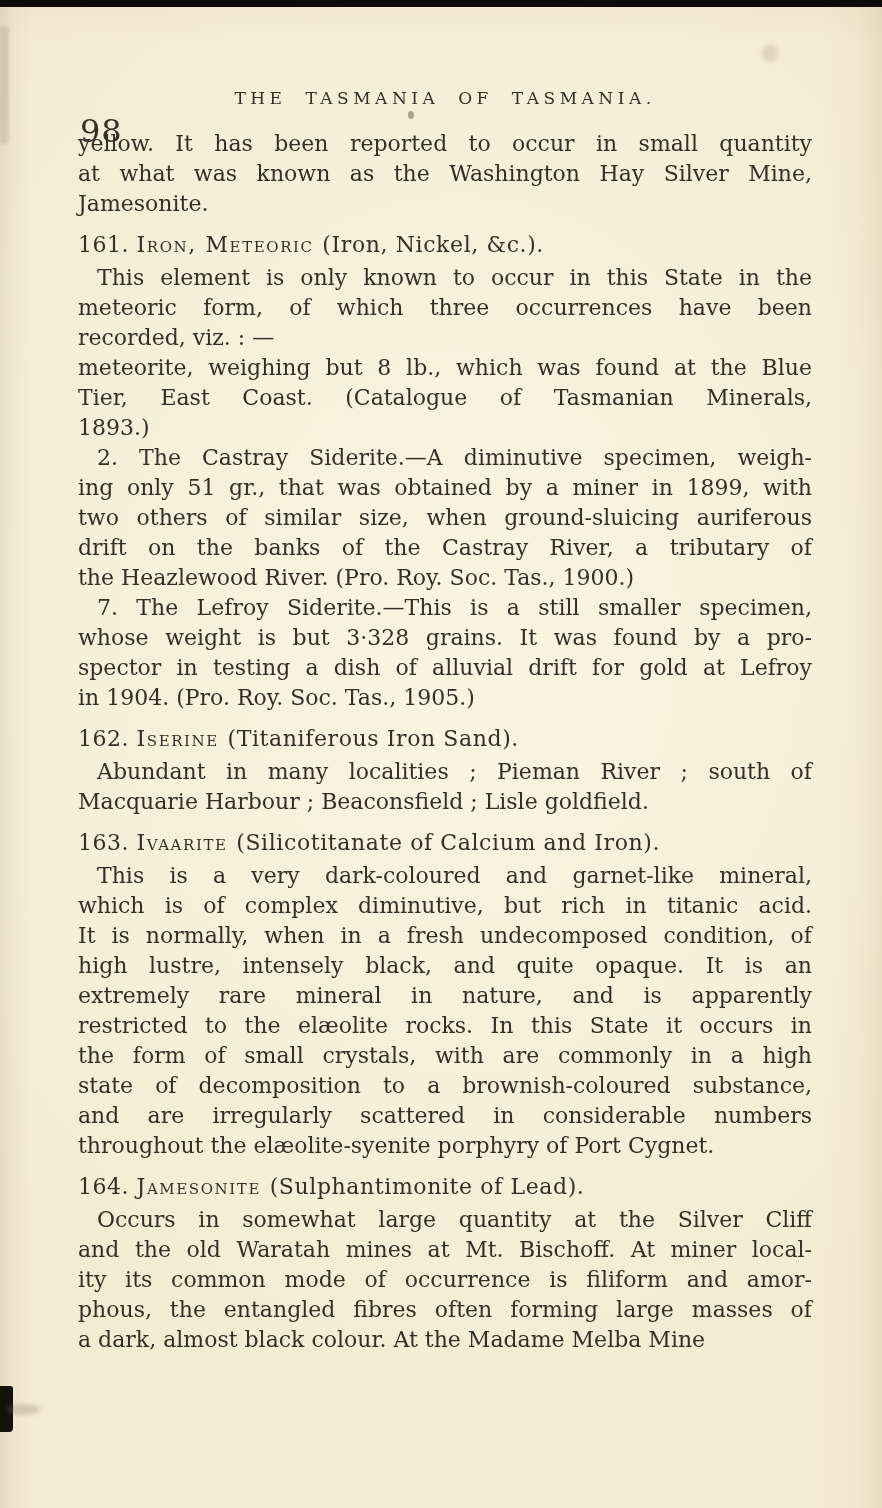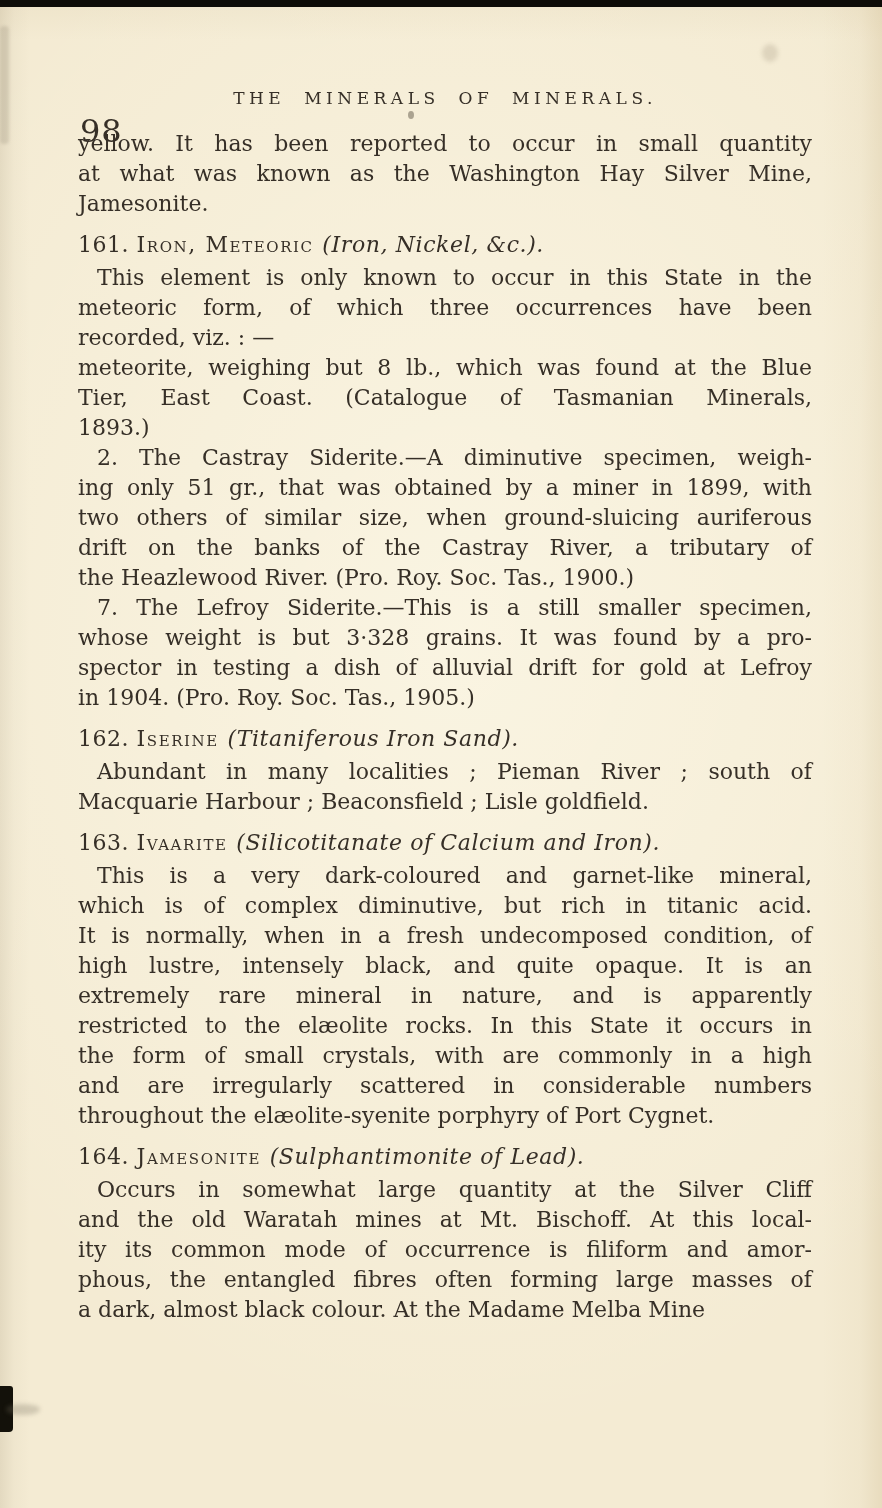--- a/index.html
+++ b/index.html
@@ -29,38 +29,38 @@
     position:absolute;left:0;top:4px;width:100%;text-align:center;
     font-size:17px;letter-spacing:4.5px;word-spacing:9px;
   }
 
   .content{position:absolute;top:129px;left:78px;width:734px;font-size:22px;line-height:30px;}
   .line{text-align:justify;text-align-last:justify;white-space:normal;}
   .line.last{text-align-last:left;}
   .line.indented{padding-left:19px;}
   .heading{margin-top:11px;margin-bottom:3px;font-size:22px;letter-spacing:0.3px;}
   .heading .sc{font-variant:small-caps;letter-spacing:1.6px;}
-  .heading .it{font-style:italic;letter-spacing:0.6px;}
+  .heading .it{letter-spacing:0.6px;}
   .heading .num{letter-spacing:0.5px;}
 </style>
 </head>
 <body>
 
 <div class="page">
 
   <div class="artifact top-bar" style="background: rgb(13, 12, 8);"></div>
   <div class="artifact corner-mark" style="background: rgb(19, 17, 10);"></div>
   <div class="smudge smudge-a"></div>
   <div class="smudge smudge-b"></div>
   <div class="smudge smudge-c"></div>
   <div class="smudge smudge-d"></div>
 
   <div class="header">
     <span class="page-num">98</span>
-    <span class="running-title">THE MINERALS OF MINERALS.</span>
+    <span class="running-title">THE TASMANIA OF TASMANIA.</span>
   </div>
 
   <div class="content" id="content">
       <div class="para">
         <div class="line">yellow. It has been reported to occur in small quantity</div>
         <div class="line">at what was known as the Washington Hay Silver Mine,</div>
         <div class="line last">Jamesonite.</div>
       </div>
       <div class="heading"><span class="num">161. </span><span class="sc">Iron, Meteoric </span><span class="it">(Iron, Nickel, &amp;c.).</span></div>
       <div class="para">
@@ -93,26 +93,27 @@
       </div>
       <div class="heading"><span class="num">163. </span><span class="sc">Ivaarite </span><span class="it">(Silicotitanate of Calcium and Iron).</span></div>
       <div class="para">
         <div class="line indented">This is a very dark-coloured and garnet-like mineral,</div>
         <div class="line">which is of complex diminutive, but rich in titanic acid.</div>
         <div class="line">It is normally, when in a fresh undecomposed condition, of</div>
         <div class="line">high lustre, intensely black, and quite opaque. It is an</div>
         <div class="line">extremely rare mineral in nature, and is apparently</div>
         <div class="line">restricted to the elæolite rocks. In this State it occurs in</div>
         <div class="line">the form of small crystals, with are commonly in a high</div>
+        <div class="line">state of decomposition to a brownish-coloured substance,</div>
         <div class="line">and are irregularly scattered in considerable numbers</div>
         <div class="line last">throughout the elæolite-syenite porphyry of Port Cygnet.</div>
       </div>
       <div class="heading"><span class="num">164. </span><span class="sc">Jamesonite </span><span class="it">(Sulphantimonite of Lead).</span></div>
       <div class="para">
         <div class="line indented">Occurs in somewhat large quantity at the Silver Cliff</div>
-        <div class="line">and the old Waratah mines at Mt. Bischoff. At this local-</div>
+        <div class="line">and the old Waratah mines at Mt. Bischoff. At miner local-</div>
         <div class="line">ity its common mode of occurrence is filiform and amor-</div>
         <div class="line">phous, the entangled fibres often forming large masses of</div>
         <div class="line last">a dark, almost black colour. At the Madame Melba Mine</div>
       </div>
     </div>
 
 </div>
 
 </body></html>

